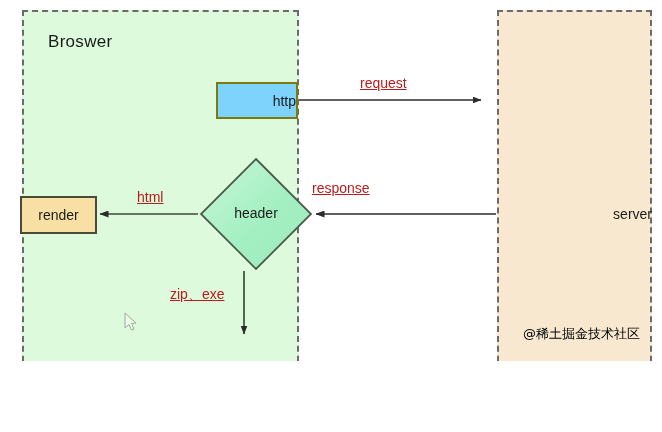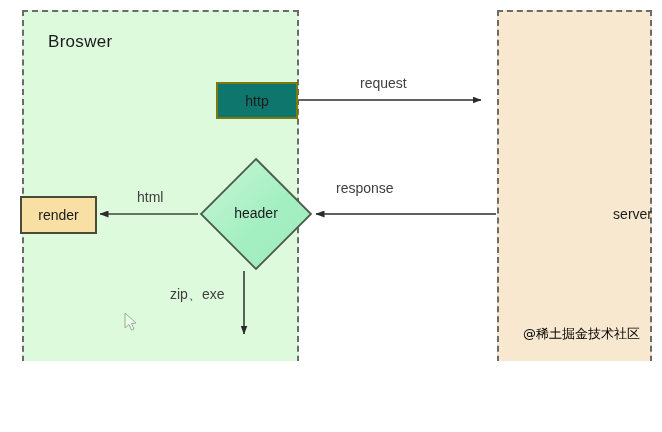--- a/index.html
+++ b/index.html
@@ -70,22 +70,23 @@
     justify-content: center;
     font-size: 14px;
     color: #1b1b1b;
     white-space: nowrap;
   }
   #http-node {
     left: 216px;
     top: 82px;
     width: 82px;
     height: 37px;
-    background: #0f766e;
+    background: #7dd3fc;
     border: 2px solid #7a7a0e;
+    justify-content: flex-end;
   }
   #render-node {
     left: 20px;
     top: 196px;
     width: 77px;
     height: 38px;
     background: #f8dfa4;
     border: 2px solid #4a4a38;
   }
   #download-node {
@@ -114,25 +115,26 @@
     text-align: center;
     font-size: 14px;
     color: #1b1b1b;
     white-space: nowrap;
   }
 
   
   .edge-label {
     position: absolute;
     font-size: 14px;
-    color: #404040;
-    white-space: nowrap;
+    color: #b91c1c;
+    white-space: nowrap;
+    text-decoration: underline;
   }
   #label-request  { left: 360px; top: 75px; }
-  #label-response { left: 336px; top: 180px; }
+  #label-response { left: 312px; top: 180px; }
   #label-html     { left: 137px; top: 189px; }
   #label-zipexe   { left: 170px; top: 286px; }
 
   
   #edges {
     position: absolute;
     left: 0;
     top: 0;
     width: 662px;
     height: 432px;

